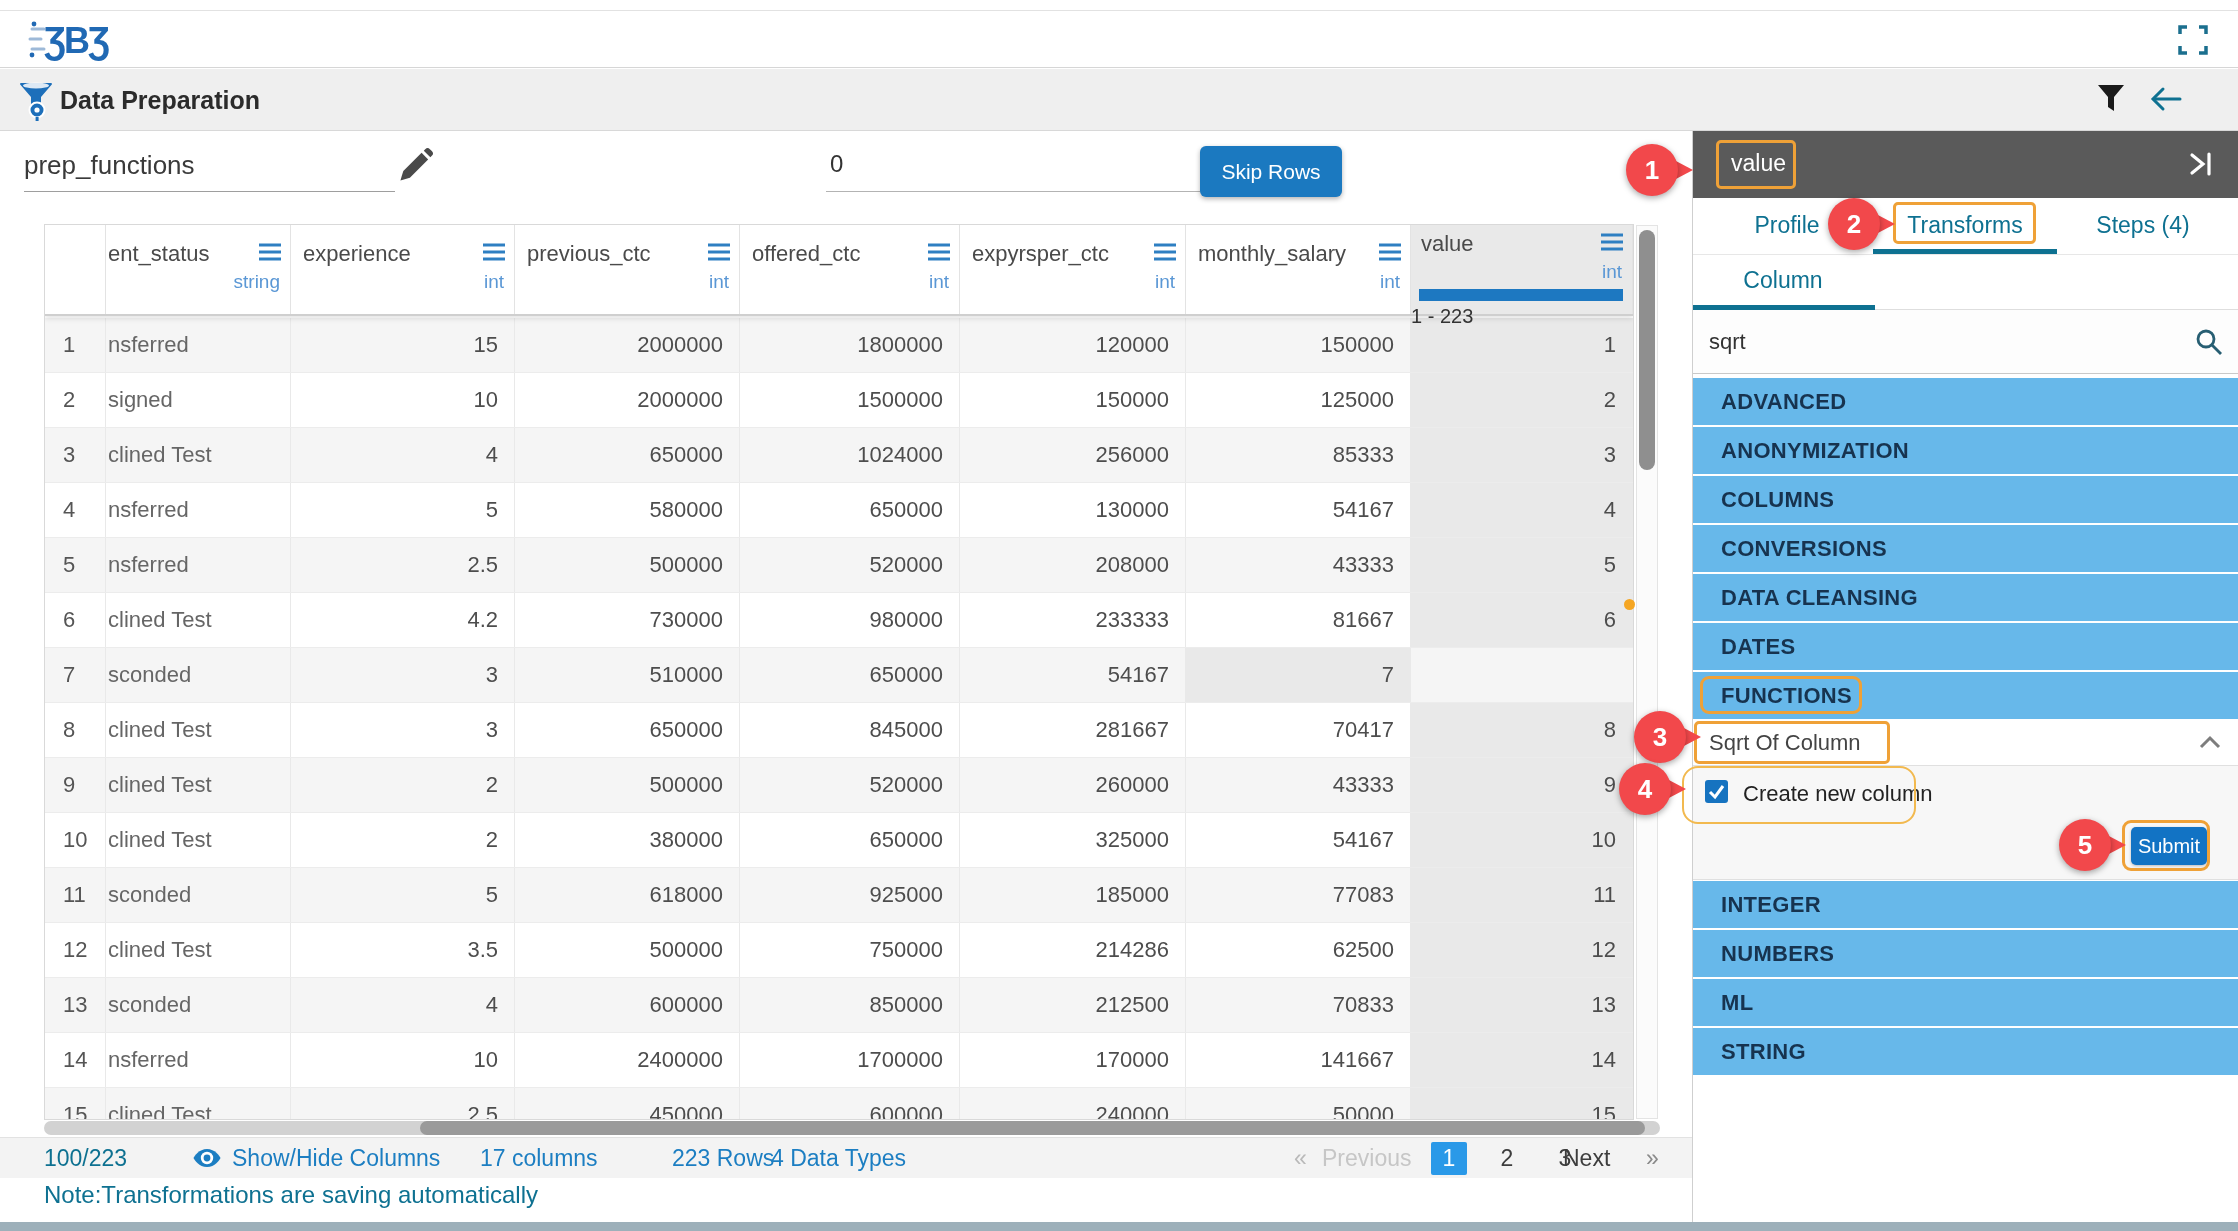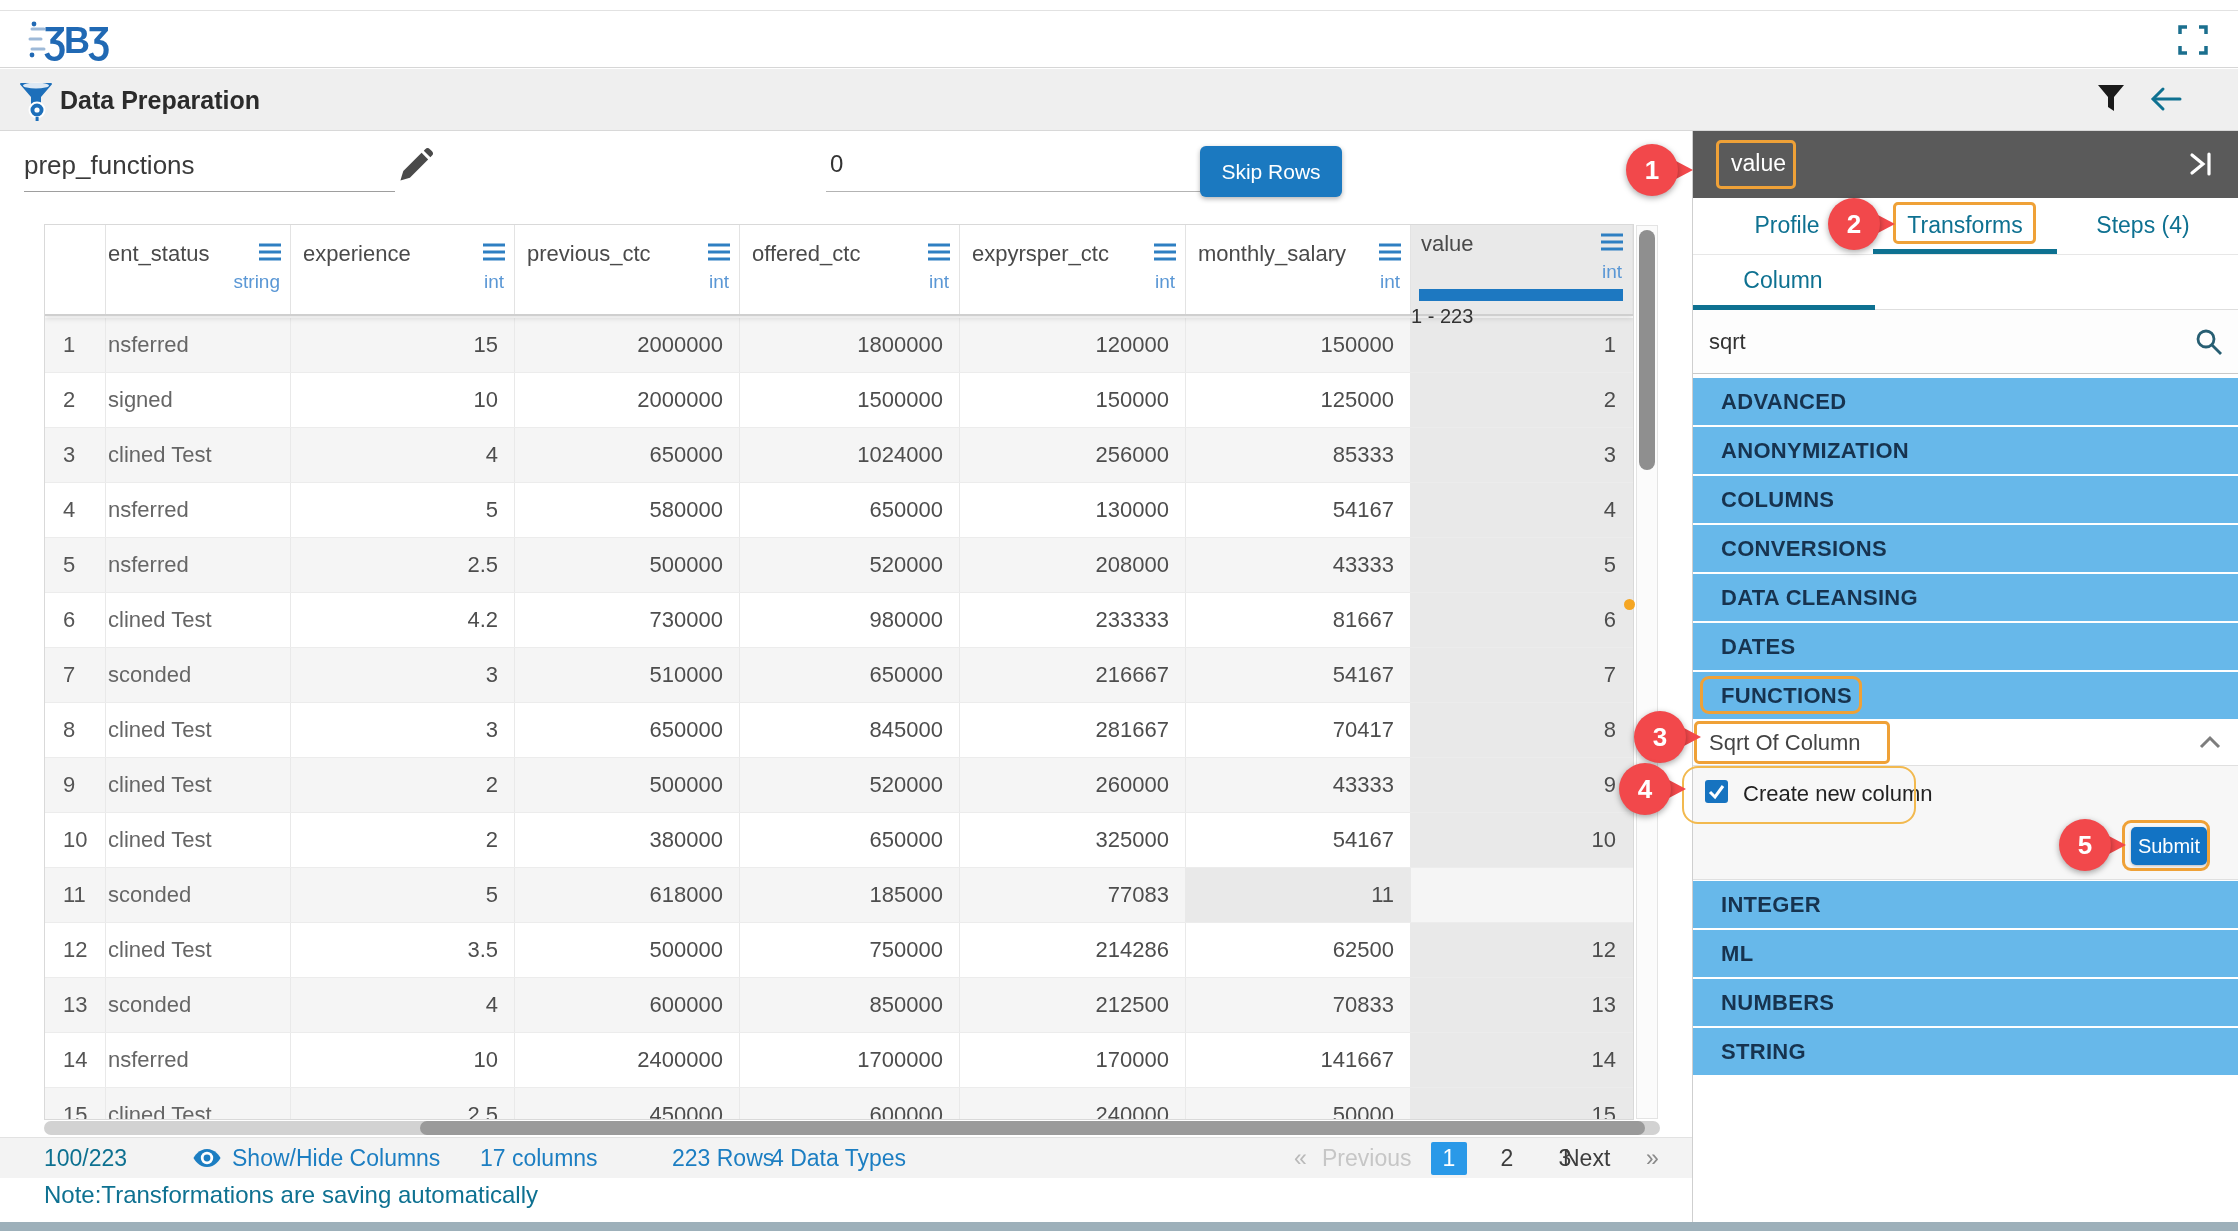--- a/index.html
+++ b/index.html
@@ -337,21 +337,20 @@
         <div class="tcell cell-number">233333</div>
         <div class="tcell cell-number">81667</div>
         <div class="tcell cell-number cell-value">6</div>
       </div>
       <div class="trow shade">
         <div class="tcell cell-num">7</div>
         <div class="tcell cell-status">sconded</div>
         <div class="tcell cell-number">3</div>
         <div class="tcell cell-number">510000</div>
         <div class="tcell cell-number">650000</div>
-        <div class="tcell cell-number">216667</div>
         <div class="tcell cell-number">54167</div>
         <div class="tcell cell-number cell-value">7</div>
       </div>
       <div class="trow">
         <div class="tcell cell-num">8</div>
         <div class="tcell cell-status">clined Test</div>
         <div class="tcell cell-number">3</div>
         <div class="tcell cell-number">650000</div>
         <div class="tcell cell-number">845000</div>
         <div class="tcell cell-number">281667</div>
@@ -376,20 +375,21 @@
         <div class="tcell cell-number">650000</div>
         <div class="tcell cell-number">325000</div>
         <div class="tcell cell-number">54167</div>
         <div class="tcell cell-number cell-value">10</div>
       </div>
       <div class="trow shade">
         <div class="tcell cell-num">11</div>
         <div class="tcell cell-status">sconded</div>
         <div class="tcell cell-number">5</div>
         <div class="tcell cell-number">618000</div>
+        <div class="tcell cell-number">925000</div>
         <div class="tcell cell-number">185000</div>
         <div class="tcell cell-number">77083</div>
         <div class="tcell cell-number cell-value">11</div>
       </div>
       <div class="trow">
         <div class="tcell cell-num">12</div>
         <div class="tcell cell-status">clined Test</div>
         <div class="tcell cell-number">3.5</div>
         <div class="tcell cell-number">500000</div>
         <div class="tcell cell-number">750000</div>
@@ -519,22 +519,22 @@
       <svg width="23" height="23" viewBox="0 0 23 23" fill="none" stroke="#fff" stroke-width="3">
           <polyline points="5,12 10,17 18,6"></polyline>
         </svg>
     </span>
     <span id="new-col-label">Create new column</span>
     <div id="submit-btn">Submit</div>
   </div>
 
   <div class="cat-list" id="cat-bottom">
       <div class="cat-row">INTEGER</div>
+      <div class="cat-row">NUMBERS</div>
       <div class="cat-row">ML</div>
-      <div class="cat-row">NUMBERS</div>
       <div class="cat-row">STRING</div>
     </div>
 </div>
 
 <div class="ann" id="ann-value"></div>
 <div class="ann" id="ann-transforms"></div>
 <div class="ann" id="ann-functions"></div>
 <div class="ann" id="ann-sqrt"></div>
 <div class="ann" id="ann-checkbox"></div>
 <div class="ann" id="ann-submit"></div>

